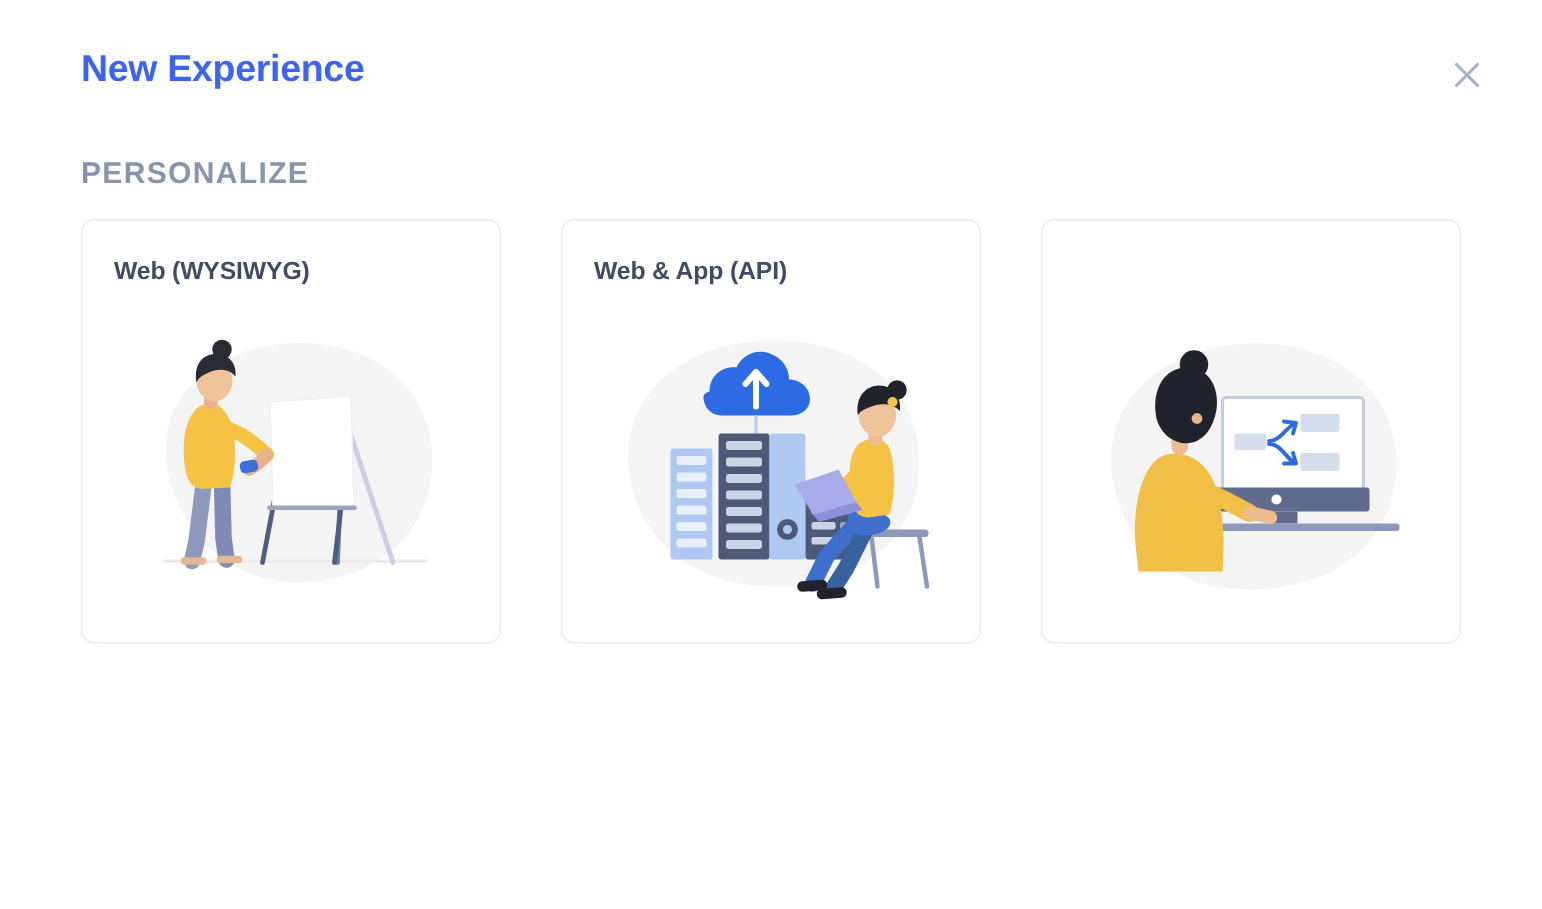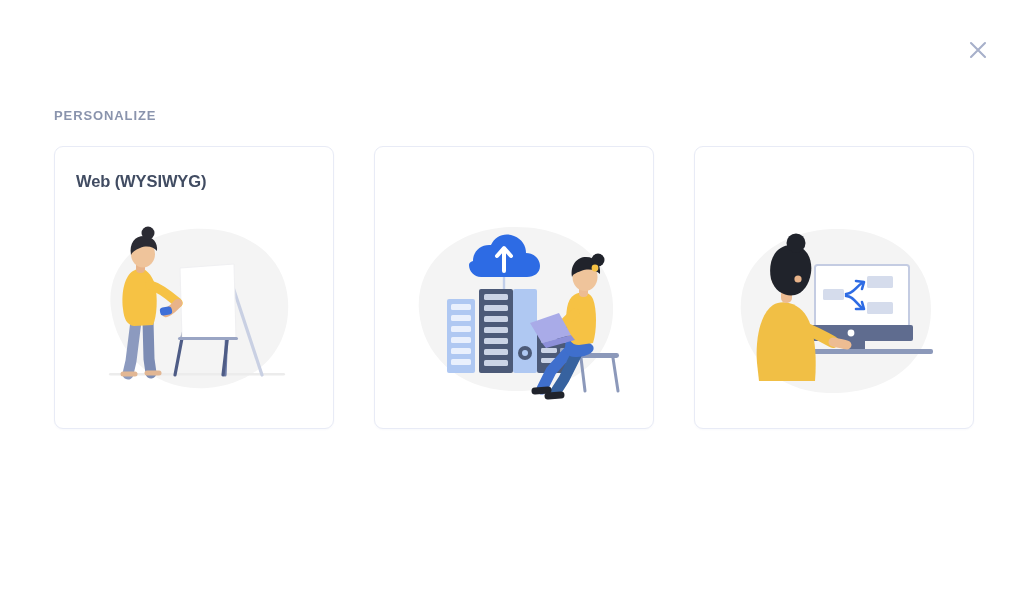--- a/index.html
+++ b/index.html
@@ -42,21 +42,21 @@
     background: transparent;
     border: none;
   }
   .close-btn svg { display: block; }
 
   
   .section-label {
     position: absolute;
     left: 54px;
     top: 107px;
-    font-size: 13px;
+    font-size: 20px;
     font-weight: bold;
     letter-spacing: 0.9px;
     color: #8A94AD;
     line-height: 18px;
     white-space: nowrap;
   }
 
   
   .cards {
     position: absolute;
@@ -96,20 +96,21 @@
     align-items: center;
     justify-content: center;
   }
   .card-illu svg { display: block; }
 </style>
 </head>
 <body>
 
 <div class="page">
 
+  <div class="modal-title">New Experience</div>
 
   <button class="close-btn">
     <span>
       <svg width="24" height="24" viewBox="0 0 24 24" fill="none">
         <path d="M5 5 L19 19 M19 5 L5 19" stroke="#A7B0CA" stroke-width="2.1" stroke-linecap="round"></path>
       </svg>
     </span>
   </button>
 
   <div class="section-label">PERSONALIZE</div>
@@ -154,20 +155,21 @@
           <ellipse cx="64" cy="41" rx="12" ry="13.5" fill="#EFC49B"></ellipse>
 
           <path d="M52 42 C50 30 56 23 65 23 C74 23 79 30 78 38 C75 34 68 32 61 35 C56 37 53 39 52 42 Z" fill="#2B2B33"></path>
 
           <circle cx="69" cy="20" r="6.5" fill="#2B2B33"></circle>
         </svg>
       </div>
     </div>
 
     <div class="card">
+      <div class="card-title">Web &amp; App (API)</div>
       <div class="card-illu">
         <svg width="230" height="200" viewBox="0 0 230 200">
 
           <path d="M20 98 C16 50 56 16 112 14 C170 12 212 44 214 92 C216 140 180 176 122 178 C62 180 24 144 20 98 Z" fill="#F4F4F4"></path>
 
           <path d="M74 48 C74 38 82 31 92 32 C96 23 106 19 115 23 C123 26 127 33 127 40 C135 40 141 46 141 53 C141 60 135 64 128 64 L82 64 C75 64 70 58 70 52 C70 50 71 49 74 48 Z" fill="#2D6BE4"></path>
 
           <path d="M105 58 L105 36" stroke="#FFFFFF" stroke-width="4" stroke-linecap="round"></path>
           <path d="M98 43 L105 35 L112 43" stroke="#FFFFFF" stroke-width="4" stroke-linecap="round" stroke-linejoin="round" fill="none"></path>
 

